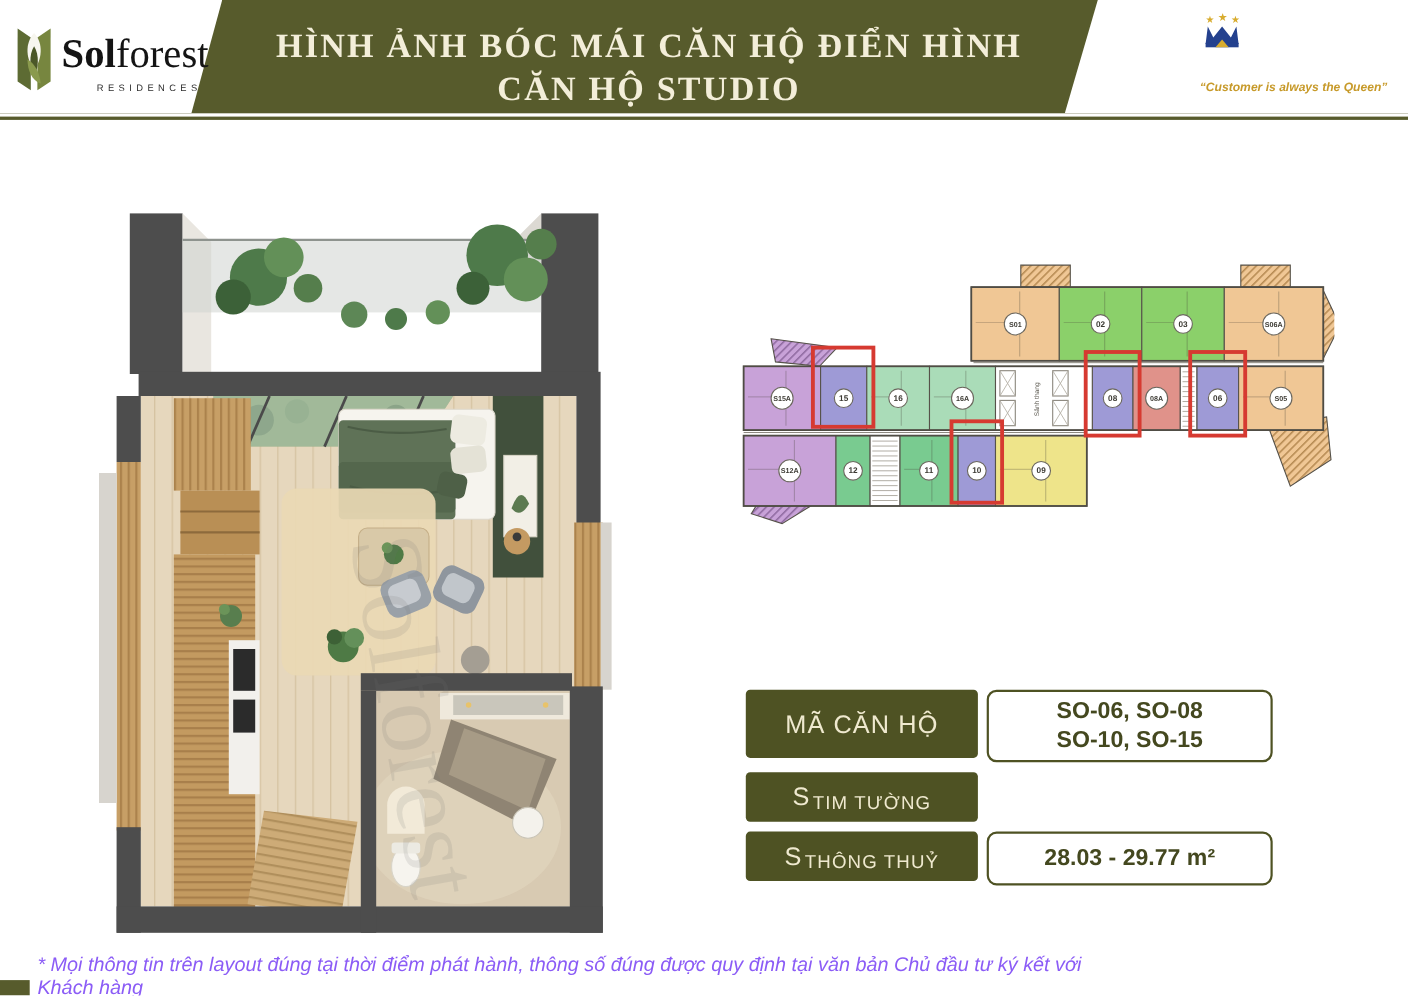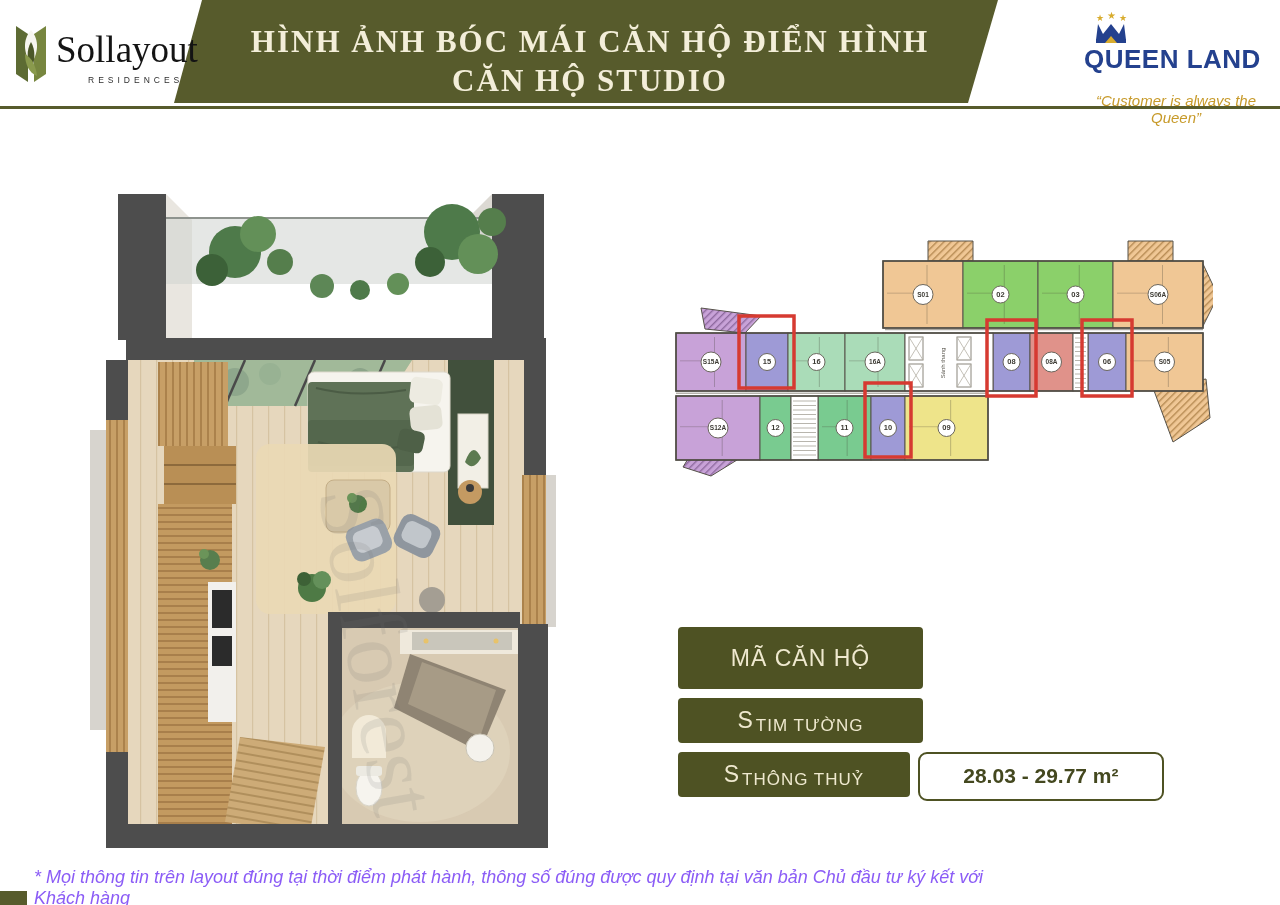--- a/index.html
+++ b/index.html
@@ -11,39 +11,39 @@
   .hdr-white-left{position:absolute;left:0;top:0;width:202px;height:103px;background:#fff;
        clip-path:polygon(0 0,100% 0,calc(100% - 28px) 100%,0 100%);}
   .hdr-white-right{position:absolute;left:968px;top:0;width:312px;height:103px;background:#fff;
        clip-path:polygon(30px 0,100% 0,100% 100%,0 100%);}
   .hdr-line{position:absolute;left:0;top:106px;width:1280px;height:3px;background:#575b2c;}
 
   .brand{position:absolute;left:10px;top:22px;width:190px;height:70px;}
   .brand-icon{position:absolute;left:2px;top:2px;}
   .brand-name{position:absolute;left:46px;top:6px;font-family:"Liberation Serif",serif;
        font-size:37px;color:#141414;letter-spacing:0px;}
-  .brand-name b{font-weight:400;margin-top:44px;}
+  .brand-name b{font-weight:700;margin-top:44px;}
   .brand-sub{position:absolute;left:78px;top:53px;font-size:8.5px;letter-spacing:4px;color:#2e2e2e;}
 
   .title{position:absolute;left:210px;top:12px;width:760px;height:126px;color:#f3eed9;
        font-family:Liberation Serif, serif;text-align:center;}
   .title .t1{margin-top:12px;font-size:31px;font-weight:600;letter-spacing:2px;}
   .title .t2{margin-top:3px;font-size:31px;font-weight:600;letter-spacing:2px;}
 
   .ql{position:absolute;left:1078px;top:8px;width:196px;height:92px;text-align:center;}
   .ql-crown{position:absolute;left:10px;top:4px;}
   .ql-name{position:absolute;left:6px;top:36px;width:188px;font-size:26px;font-weight:bold;
        color:#24418e;letter-spacing:0.5px;text-align:left;}
-  .ql-tag{position:absolute;left:0px;top:84px;width:196px;font-size:15px;font-style:italic;
-       font-weight:normal;color:#c79a2a;}
+  .ql-tag{position:absolute;left:0px;top:66px;width:196px;font-size:11px;font-style:italic;
+       font-weight:bold;color:#c79a2a;}
 
   
   .info{position:absolute;left:678px;top:627px;width:486px;}
   .irow{display:flex;gap:8px;margin-bottom:9px;}
-  .ilabel{width:245px;background:#4e5223;border-radius:4px;color:#efe9cf;
+  .ilabel{width:211px;background:#4e5223;border-radius:4px;color:#efe9cf;
        display:flex;align-items:center;justify-content:center;letter-spacing:1px;}
   .ivalue{width:256px;background:#fff;border:2px solid #4e5223;border-radius:9px;
        color:#44481f;font-weight:bold;display:flex;flex-direction:column;
        align-items:center;justify-content:center;font-size:21px;line-height:1.25;}
   .r1 .ilabel,.r1 .ivalue{height:62px;}
   .r2 .ilabel,.r2 .ivalue{height:45px;}
   .r1 .ilabel{font-size:23px;}
   .sL{font-size:23px;}
   .sS{font-size:17px;margin-top:10px;margin-left:2px;letter-spacing:1px;}
 
@@ -67,39 +67,38 @@
   <div class="hdr-white-right"></div>
 
   <div class="brand">
     <svg class="brand-icon" width="38" height="62" viewBox="0 0 38 62">
       <path d="M4 2 L16 10 L16 58 L4 50 Z" fill="#5d6b33"></path>
       <path d="M34 2 L22 10 L22 58 L34 50 Z" fill="#77863f"></path>
       <path d="M19 6 C28 16 26 30 19 40 C12 30 10 16 19 6 Z" fill="#f7f6ef"></path>
       <path d="M19 18 C24 26 23 38 19 46 C15 38 14 26 19 18 Z" fill="#4b5728"></path>
       <path d="M13 30 C20 34 24 42 25 52 C17 49 13 40 13 30 Z" fill="#8a9a4d"></path>
     </svg>
-    <div class="brand-name"><b>Sol</b><span>layout</span></div>
+    <div class="brand-name"><b>Sol</b><span>forest</span></div>
     <div class="brand-sub">RESIDENCES</div>
   </div>
 
   <div class="title">
     <div class="t1">HÌNH ẢNH BÓC MÁI CĂN HỘ ĐIỂN HÌNH</div>
     <div class="t2">CĂN HỘ STUDIO</div>
   </div>
 
   <div class="ql">
     <svg class="ql-crown" width="46" height="34" viewBox="0 0 46 34">
       <text x="8" y="9" font-size="9" fill="#d8ac2e">★</text>
       <text x="19" y="7" font-size="10" fill="#d8ac2e">★</text>
       <text x="31" y="9" font-size="9" fill="#d8ac2e">★</text>
       <path d="M10 12 L15 22 L23 12 L31 22 L36 12 L38 28 L8 28 Z" fill="#24418e"></path>
       <rect x="8" y="27" width="30" height="4" fill="#24418e"></rect>
       <path d="M17 31 L23 24 L29 31 Z" fill="#d8ac2e"></path>
     </svg>
-    <div class="ql-name">QUEEN LAND</div>
     <div class="ql-tag">“Customer is always the Queen”</div>
   </div>
 </div>
 <div class="hdr-line"></div>
 
 <div class="render-wrap">
 <svg width="500" height="660" viewBox="0 0 500 660">
   <defs>
     <pattern id="wood" width="7" height="7" patternUnits="userSpaceOnUse">
       <rect width="7" height="7" fill="#c79f66"></rect>
@@ -382,20 +381,24 @@
       <rect x="66" y="80" width="55" height="72" fill="none" stroke="#d63a31" stroke-width="3.5"></rect>
       <rect x="314" y="84" width="49" height="76" fill="none" stroke="#d63a31" stroke-width="3.5"></rect>
       <rect x="409" y="84" width="50" height="76" fill="none" stroke="#d63a31" stroke-width="3.5"></rect>
       <rect x="192" y="147" width="46" height="74" fill="none" stroke="#d63a31" stroke-width="3.5"></rect>
     </svg>
 </div>
 
 <div class="info">
   <div class="irow r1">
     <div class="ilabel">MÃ CĂN HỘ</div>
+    <div class="ivalue">
+      <div>SO-06, SO-08</div>
+      <div>SO-10, SO-15</div>
+    </div>
   </div>
   <div class="irow r2">
     <div class="ilabel">
       <span class="sL">S</span>
       <span class="sS">TIM TƯỜNG</span>
     </div>
   </div>
   <div class="irow r2">
     <div class="ilabel">
       <span class="sL">S</span>

